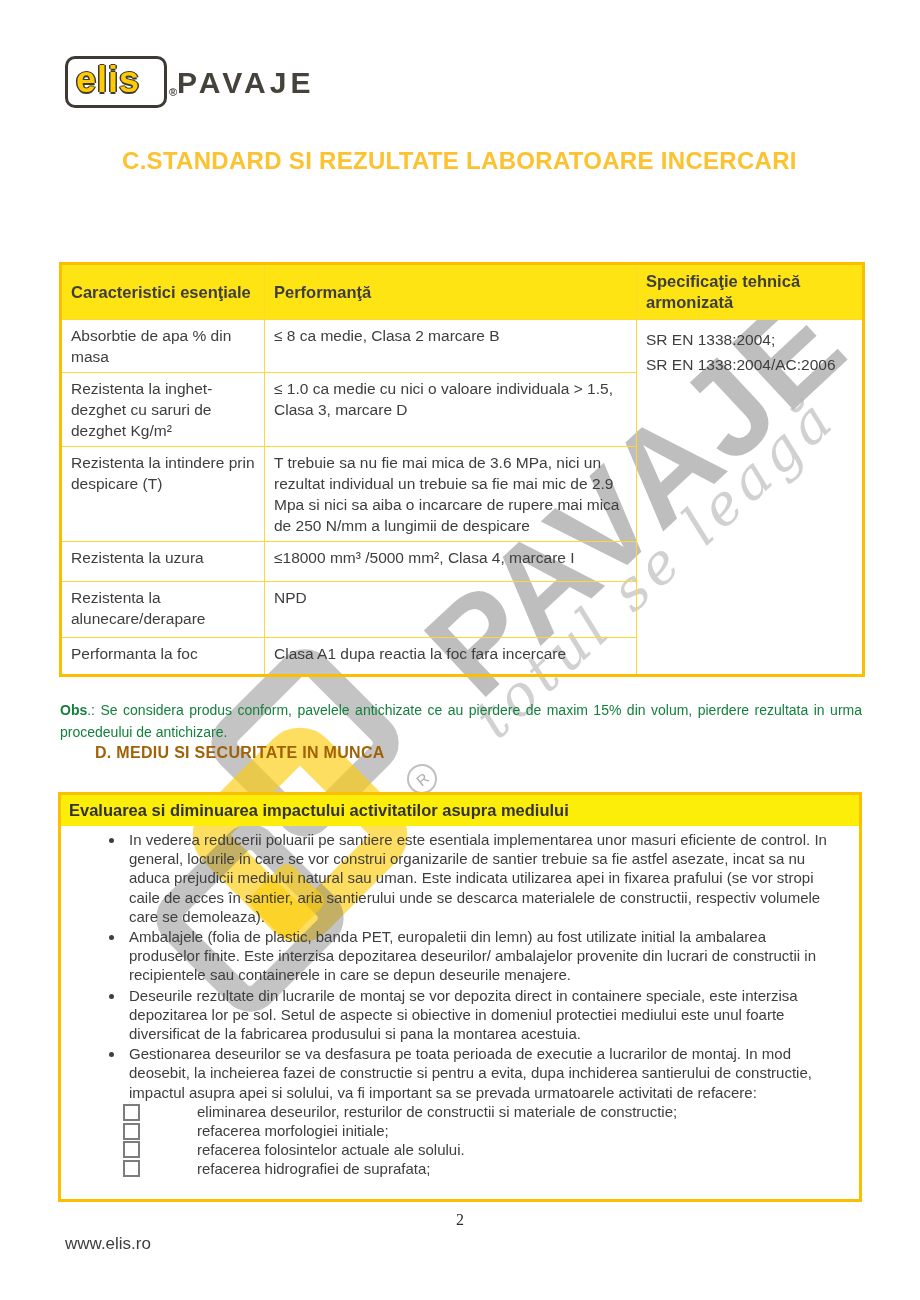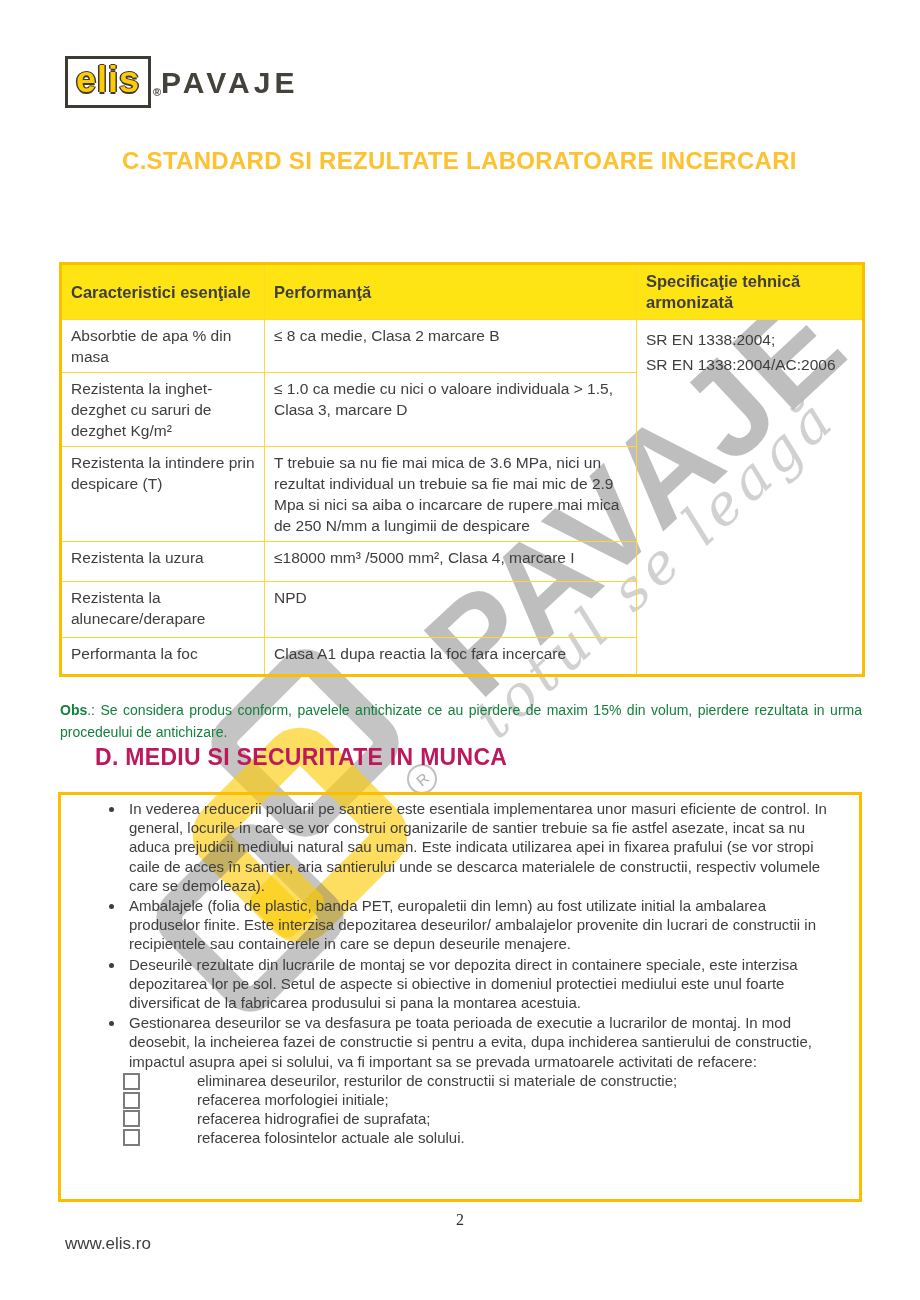--- a/index.html
+++ b/index.html
@@ -31,30 +31,30 @@
     border:2px solid rgba(150,150,150,0.60); color:rgba(140,140,140,0.70);
     display:flex; align-items:center; justify-content:center;
     font-size:15px; transform:rotate(-40deg);
   }
   
   .content-abs{position:absolute; z-index:2;}
   
   .logo{left:65px; top:56px; display:flex; align-items:flex-start;}
   .logo-mark{
     position:relative; display:inline-block; height:40px; line-height:38px;
-    padding:2px 8px 4px 8px; border:3px solid #3d3a34; border-radius:0;
+    padding:2px 24px 4px 8px; border:3px solid #3d3a34; border-radius:10px;
     font-weight:bold; font-size:36px; letter-spacing:1px; color:#ffcb05;
     background:#ffffff;
     text-shadow:-1.5px 0 #3d3a34, 1.5px 0 #3d3a34, 0 -1.5px #3d3a34, 0 1.5px #3d3a34;
   }
   .logo-reg{position:absolute; right:-14px; bottom:-6px; font-size:11px; color:#3d3a34; text-shadow:none;}
   .logo-name{margin-left:10px; padding-top:10px; font-weight:bold; font-size:30px; letter-spacing:4px; color:#45413b;}
   
   .title-c{left:122px; top:147px; font-weight:bold; font-size:24px; letter-spacing:0.3px; color:#fcc230; white-space:nowrap;}
-  .title-d{left:95px; top:744px; font-weight:bold; font-size:23px; letter-spacing:0.3px; color:#be185d; white-space:nowrap;}
+  .title-d{left:95px; top:744px; font-weight:bold; font-size:16px; letter-spacing:0.3px; color:#a16207; white-space:nowrap;}
   
   .intro-box{
     left:58px; top:187px; width:804px; box-sizing:border-box;
     background:#ffe414; border:2px solid #f0ad00;
     padding:7px 10px 9px 10px; font-size:15.8px; line-height:21px; color:#3a3a3a;
   }
   .intro-box b{color:#3a3a3a;}
   
   .spec-table-wrap{left:59px; top:262px; width:803px;}
   table.spec{border-collapse:collapse; width:803px; table-layout:fixed;}
@@ -162,42 +162,43 @@
       </tr>
     </tbody>
       </table>
   </div>
 
   <p class="content-abs obs"><b>Obs</b><span>.: Se considera produs conform, pavelele antichizate ce au pierdere de maxim 15% din volum, pierdere rezultata in urma procedeului de antichizare.</span></p>
 
   <div class="content-abs title-d">D. MEDIU SI SECURITATE IN MUNCA</div>
 
   <div class="content-abs env-box">
+    <div class="env-header">Evaluarea si diminuarea impactului activitatilor asupra mediului</div>
     <ul class="env-bullets">
       <li>In vederea reducerii poluarii pe santiere este esentiala implementarea unor masuri eficiente de control. In general, locurile in care se vor construi organizarile de santier trebuie sa fie astfel asezate, incat sa nu aduca prejudicii mediului natural sau uman. Este indicata utilizarea apei in fixarea prafului (se vor stropi caile de acces în santier, aria santierului unde se descarca materialele de constructii, respectiv volumele care se demoleaza).</li>
       <li>Ambalajele (folia de plastic, banda PET, europaletii din lemn) au fost utilizate initial la ambalarea produselor finite. Este interzisa depozitarea deseurilor/ ambalajelor provenite din lucrari de constructii in recipientele sau containerele in care se depun deseurile menajere.</li>
       <li>Deseurile rezultate din lucrarile de montaj se vor depozita direct in containere speciale, este interzisa depozitarea lor pe sol. Setul de aspecte si obiective in domeniul protectiei mediului este unul foarte diversificat de la fabricarea produsului si pana la montarea acestuia.</li>
       <li>Gestionarea deseurilor se va desfasura pe toata perioada de executie a lucrarilor de montaj. In mod deosebit, la incheierea fazei de constructie si pentru a evita, dupa inchiderea santierului de constructie, impactul asupra apei si solului, va fi important sa se prevada urmatoarele activitati de refacere:</li>
     </ul>
     <div class="checklist">
       <div class="check-row">
         <span class="checkbox"></span>
         <span class="check-label">eliminarea deseurilor, resturilor de constructii si materiale de constructie;</span>
       </div>
       <div class="check-row">
         <span class="checkbox"></span>
         <span class="check-label">refacerea morfologiei initiale;</span>
       </div>
       <div class="check-row">
         <span class="checkbox"></span>
+        <span class="check-label">refacerea folosintelor actuale ale solului.</span>
+      </div>
+      <div class="check-row">
+        <span class="checkbox"></span>
         <span class="check-label">refacerea hidrografiei de suprafata;</span>
-      </div>
-      <div class="check-row">
-        <span class="checkbox"></span>
-        <span class="check-label">refacerea folosintelor actuale ale solului.</span>
       </div>
     </div>
   </div>
 
   <div class="content-abs footer-page">2</div>
   <div class="content-abs footer-url">www.elis.ro</div>
 
 </div>
 
 </body></html>

